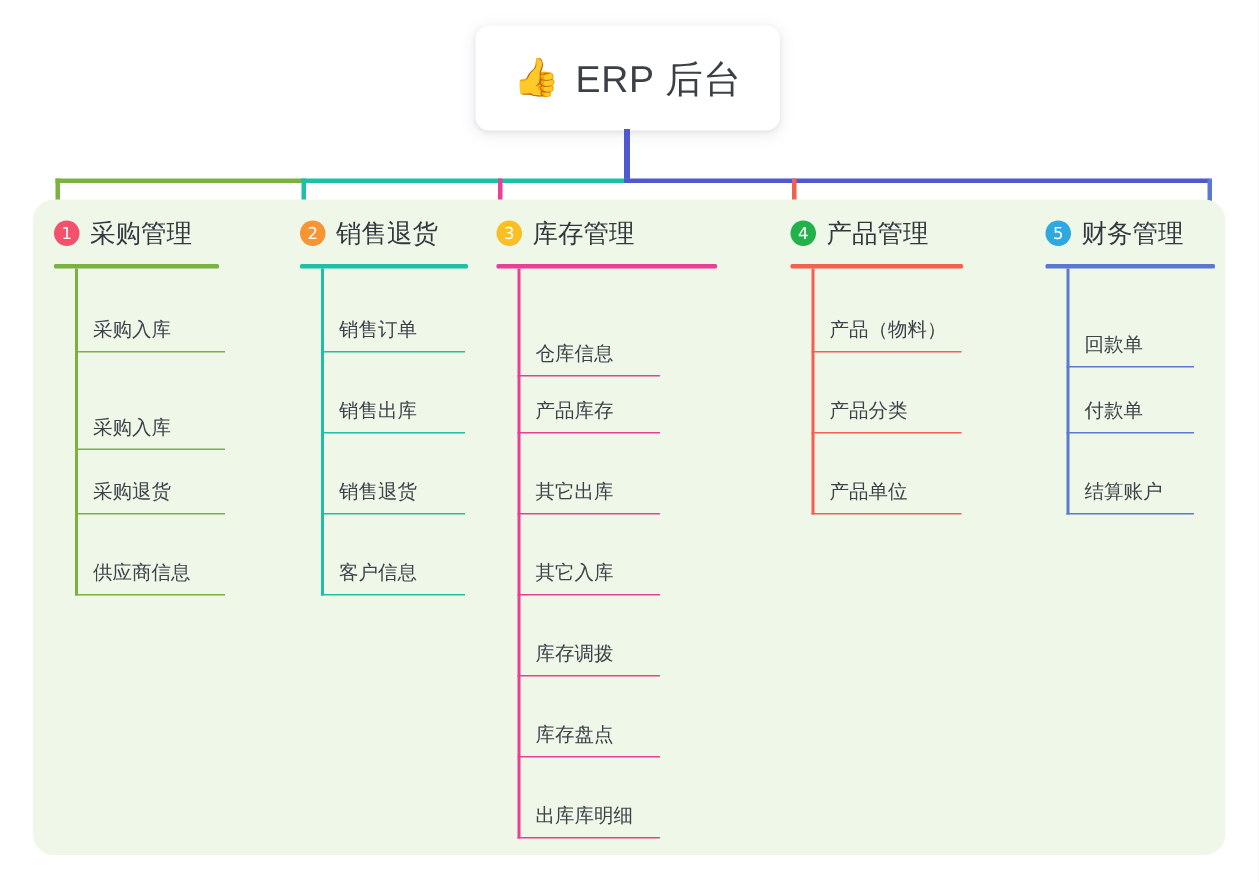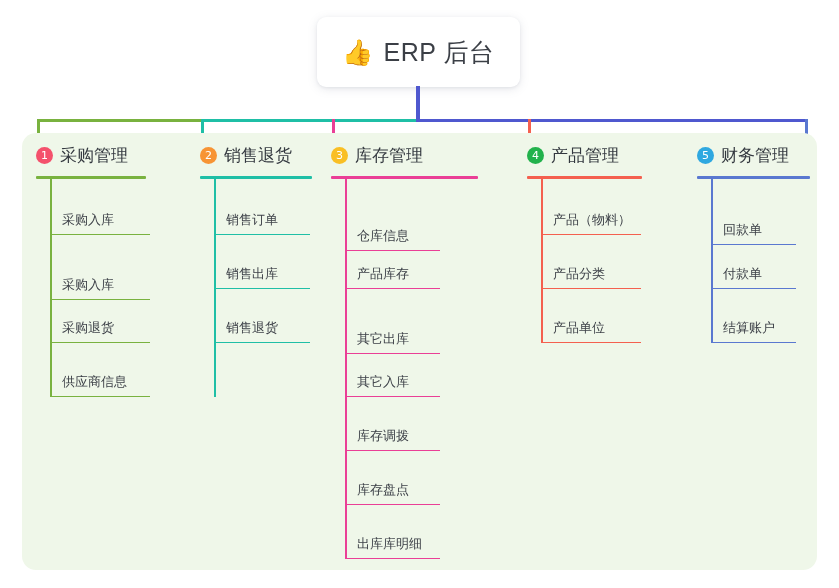--- a/index.html
+++ b/index.html
@@ -127,37 +127,41 @@
           <div class="item-bar" style="width: 96px; left: 14px; background: rgb(31, 191, 166);"></div>
         </div>
         <div class="item" style="top: 257px; height: 32px; width: 126px;">
           <span class="item-label">销售出库</span>
           <div class="item-bar" style="width: 96px; left: 14px; background: rgb(31, 191, 166);"></div>
         </div>
         <div class="item" style="top: 311px; height: 32px; width: 126px;">
           <span class="item-label">销售退货</span>
           <div class="item-bar" style="width: 96px; left: 14px; background: rgb(31, 191, 166);"></div>
         </div>
+        <div class="item" style="top: 365px; height: 32px; width: 126px;">
+          <span class="item-label">客户信息</span>
+          <div class="item-bar" style="width: 96px; left: 14px; background: rgb(31, 191, 166);"></div>
+        </div>
       </div>
       <div class="col" style="left: 331px; width: 187px; height: 588px;">
         <div class="col-head" style="top: 144px;">
           <span class="badge" style="background: rgb(249, 191, 36);">3</span>
           <span class="col-title">库存管理</span>
         </div>
         <div class="head-bar" style="top: 176px; left: 0px; width: 147px; background: rgb(234, 63, 150);"></div>
         <div class="spine" style="left: 14px; top: 179px; height: 380px; background: rgb(234, 63, 150);"></div>
         <div class="item" style="top: 219px; height: 32px; width: 125px; font-family: Liberation Serif, serif;">
           <span class="item-label">仓库信息</span>
           <div class="item-bar" style="width: 95px; left: 14px; background: rgb(234, 63, 150);"></div>
         </div>
         <div class="item" style="top: 257px; height: 32px; width: 125px;">
           <span class="item-label">产品库存</span>
           <div class="item-bar" style="width: 95px; left: 14px; background: rgb(234, 63, 150);"></div>
         </div>
-        <div class="item" style="top: 322px; height: 32px; width: 125px;">
+        <div class="item" style="top: 311px; height: 32px; width: 125px;">
           <span class="item-label">其它出库</span>
           <div class="item-bar" style="width: 95px; left: 14px; background: rgb(234, 63, 150);"></div>
         </div>
         <div class="item" style="top: 365px; height: 32px; width: 125px;">
           <span class="item-label">其它入库</span>
           <div class="item-bar" style="width: 95px; left: 14px; background: rgb(234, 63, 150);"></div>
         </div>
         <div class="item" style="top: 419px; height: 32px; width: 125px;">
           <span class="item-label">库存调拨</span>
           <div class="item-bar" style="width: 95px; left: 14px; background: rgb(234, 63, 150);"></div>

